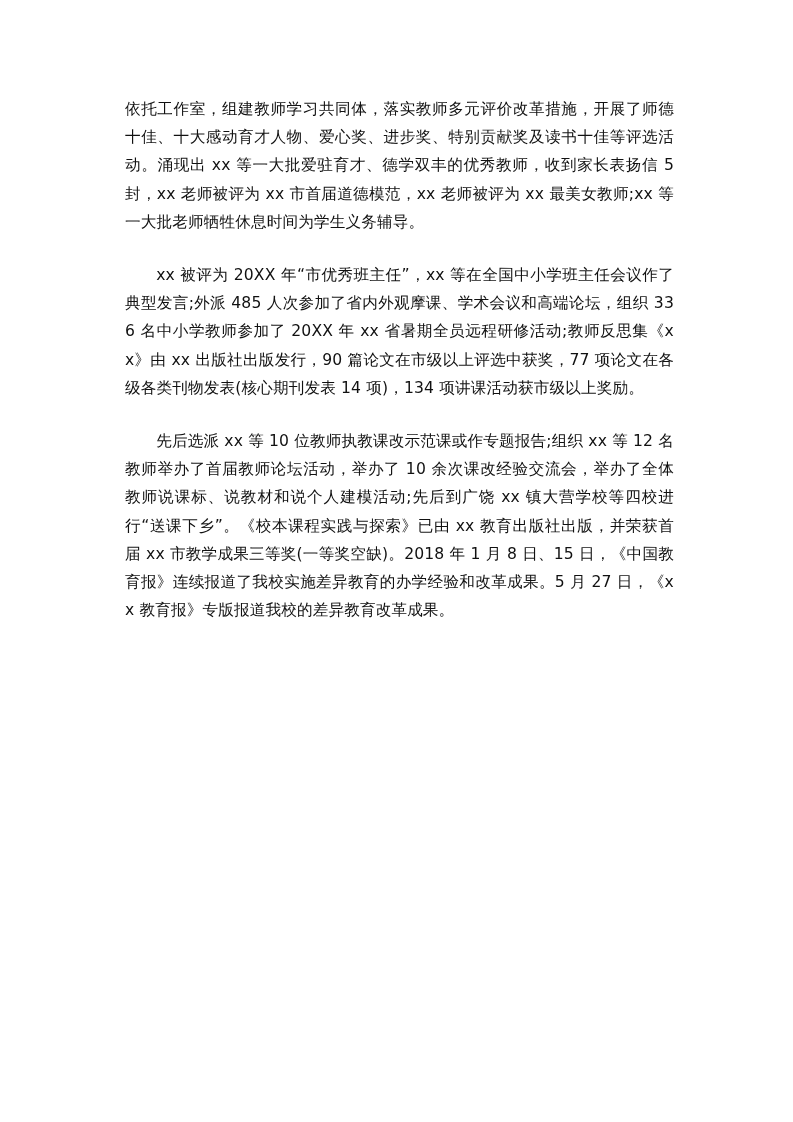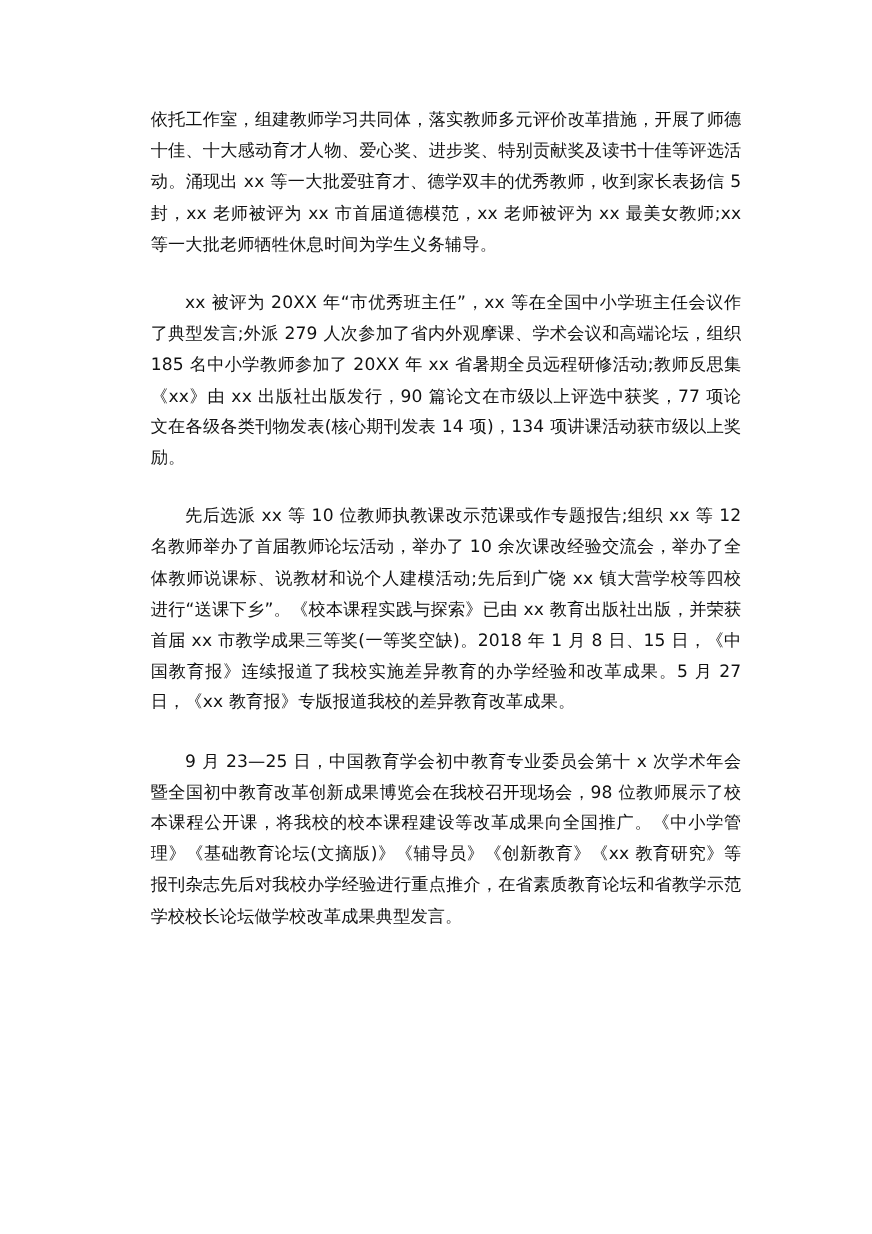--- a/index.html
+++ b/index.html
@@ -15,33 +15,32 @@
     font-family: "DejaVu Sans", "Liberation Sans", sans-serif;
     color: #111111;
   }
   .page {
     position: absolute;
     left: 122px;
     top: 95px;
     width: 552px;
   }
   .para {
-    margin: 0 0 25px 15px;
+    margin: 0 0 25px 3px;
     font-size: 15.6px;
     line-height: 28.2px;
     text-align: justify;
     text-justify: inter-character;
     letter-spacing: 0.15px;
     word-break: break-all;
   }
   .para.indent {
     text-indent: 2em;
   }
 </style>
 </head>
 <body>
 
 <div class="page">
   <p class="para">依托工作室，组建教师学习共同体，落实教师多元评价改革措施，开展了师德十佳、十大感动育才人物、爱心奖、进步奖、特别贡献奖及读书十佳等评选活动。涌现出 xx 等一大批爱驻育才、德学双丰的优秀教师，收到家长表扬信 5 封，xx 老师被评为 xx 市首届道德模范，xx 老师被评为 xx 最美女教师;xx 等一大批老师牺牲休息时间为学生义务辅导。</p>
-  <p class="para indent">xx 被评为 20XX 年“市优秀班主任”，xx 等在全国中小学班主任会议作了典型发言;外派 279 人次参加了省内外观摩课、学术会议和高端论坛，组织 185 名中小学教师参加了 20XX 年 xx 省暑期全员远程研修活动;教师反思集《xx》由 xx 出版社出版发行，90 篇论文在市级以上评选中获奖，77 项论文在各级各类刊物发表(核心期刊发表 14 项)，134 项讲课活动获市级以上奖励。</p>
+  <p class="para indent">xx 被评为 20XX 年“市优秀班主任”，xx 等在全国中小学班主任会议作了典型发言;外派 485 人次参加了省内外观摩课、学术会议和高端论坛，组织 336 名中小学教师参加了 20XX 年 xx 省暑期全员远程研修活动;教师反思集《xx》由 xx 出版社出版发行，90 篇论文在市级以上评选中获奖，77 项论文在各级各类刊物发表(核心期刊发表 14 项)，134 项讲课活动获市级以上奖励。</p>
   <p class="para indent">先后选派 xx 等 10 位教师执教课改示范课或作专题报告;组织 xx 等 12 名教师举办了首届教师论坛活动，举办了 10 余次课改经验交流会，举办了全体教师说课标、说教材和说个人建模活动;先后到广饶 xx 镇大营学校等四校进行“送课下乡”。《校本课程实践与探索》已由 xx 教育出版社出版，并荣获首届 xx 市教学成果三等奖(一等奖空缺)。2018 年 1 月 8 日、15 日，《中国教育报》连续报道了我校实施差异教育的办学经验和改革成果。5 月 27 日，《xx 教育报》专版报道我校的差异教育改革成果。</p>
-  <p class="para indent">9 月 23—25 日，中国教育学会初中教育专业委员会第十 x 次学术年会暨全国初中教育改革创新成果博览会在我校召开现场会，98 位教师展示了校本课程公开课，将我校的校本课程建设等改革成果向全国推广。《中小学管理》《基础教育论坛(文摘版)》《辅导员》《创新教育》《xx 教育研究》等报刊杂志先后对我校办学经验进行重点推介，在省素质教育论坛和省教学示范学校校长论坛做学校改革成果典型发言。</p>
 </div>
 
 </body></html>

